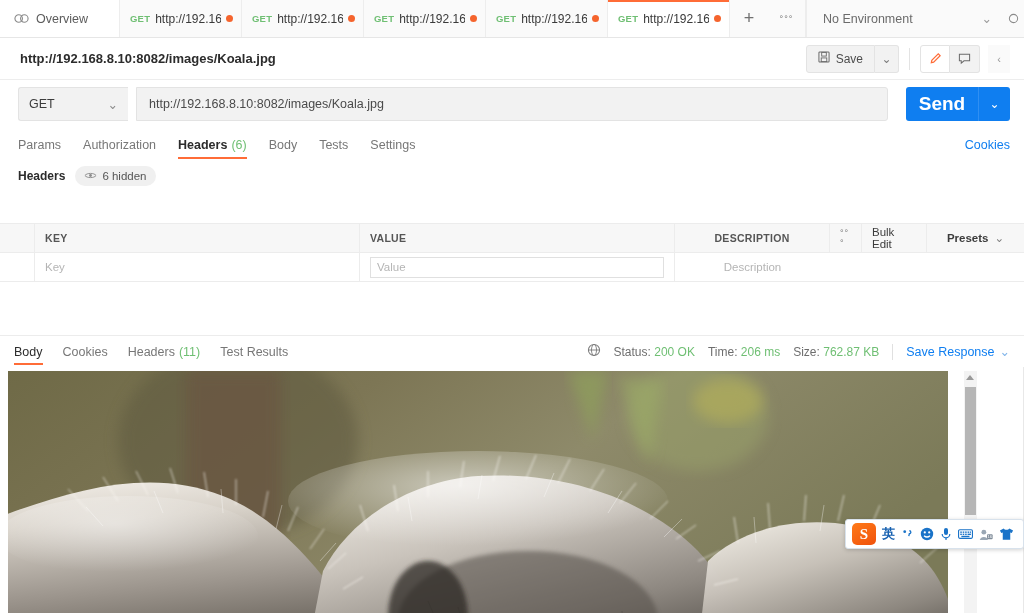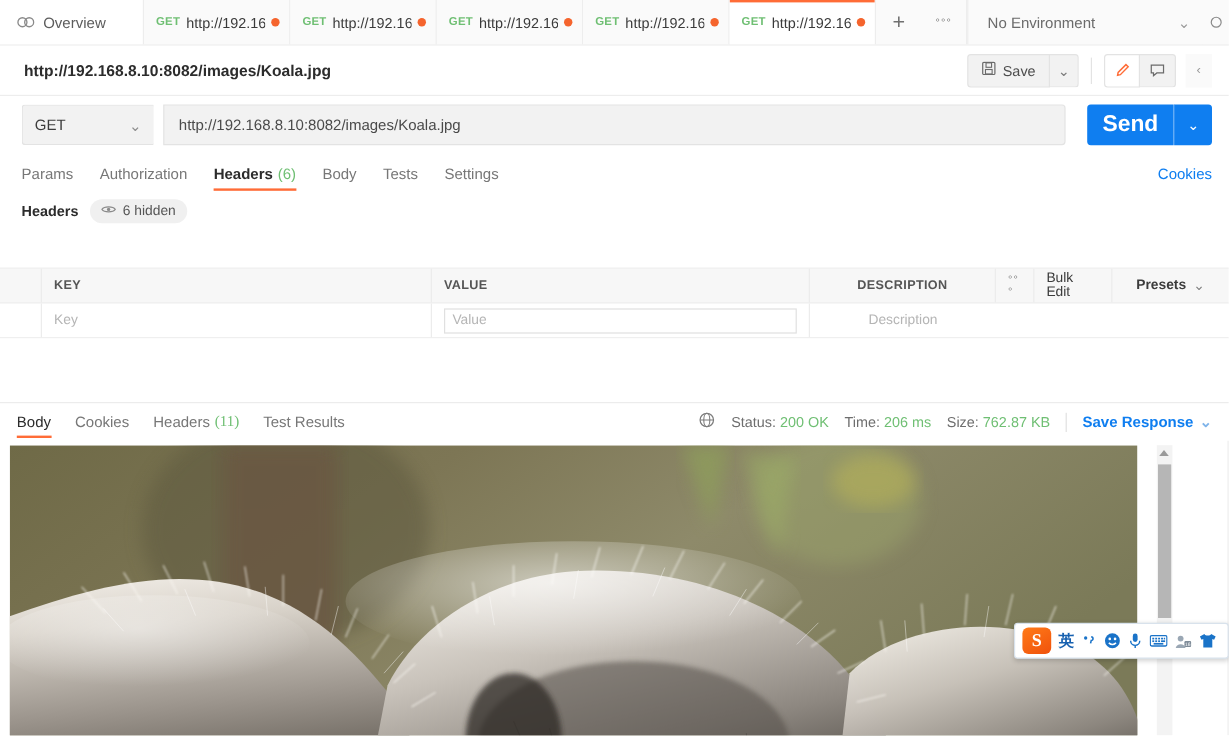--- a/index.html
+++ b/index.html
@@ -158,26 +158,26 @@
   .respbar {
     height: 32px; min-height: 32px; display: flex; align-items: center;
     padding: 0 14px 0 14px; gap: 20px; border-top: 1px solid #ececec;
   }
   .retab { font-size: 12.5px; color: #777; position: relative; height: 32px;
      display: flex; align-items: center; }
   .retab.active { color: #2c2c2c; }
   .retab.active::after {
     content: ""; position: absolute; left: 0; right: 0; bottom: 3px; height: 2px; background: #ff6c37;
   }
-  .retab .cnt { color: #6fbf73; margin-left: 4px; font-family: Liberation Serif, serif; }
+  .retab .cnt { color: #6fbf73; margin-left: 4px; }
   .respmeta { margin-left: auto; display: flex; align-items: center; gap: 13px; font-size: 12px; color: #6e6e6e;}
   .respmeta b { font-weight: normal; color: #6fbf73; }
   .globe { color: #7d7d7d; font-size: 14px; }
   .sepv2 { width: 1px; height: 16px; background: #e0e0e0; }
-  .saveresp { color: #0f7ef0; font-weight: bold; font-size: 12.5px; display:flex; align-items:center; gap:5px;}
+  .saveresp { color: #0f7ef0; font-weight: normal; font-size: 12.5px; display:flex; align-items:center; gap:5px;}
 
   
   .viewer { flex: 1; position: relative; background: #fff; display: flex;
      padding: 4px 0 0 8px; overflow: hidden; }
   .koala { width: 940px; height: 278px; position: relative; overflow: hidden; }
   .koala svg { display: block; }
   .scrollcol { width: 22px; margin-left: 12px; position: relative; background: #fff; }
   .sb-track { position: absolute; left: 4px; top: 0; width: 13px; bottom: 0; background: #f3f3f3;}
   .sb-up { position: absolute; left: 6px; top: 4px; width: 0; height: 0;
      border-left: 4px solid transparent; border-right: 4px solid transparent;

